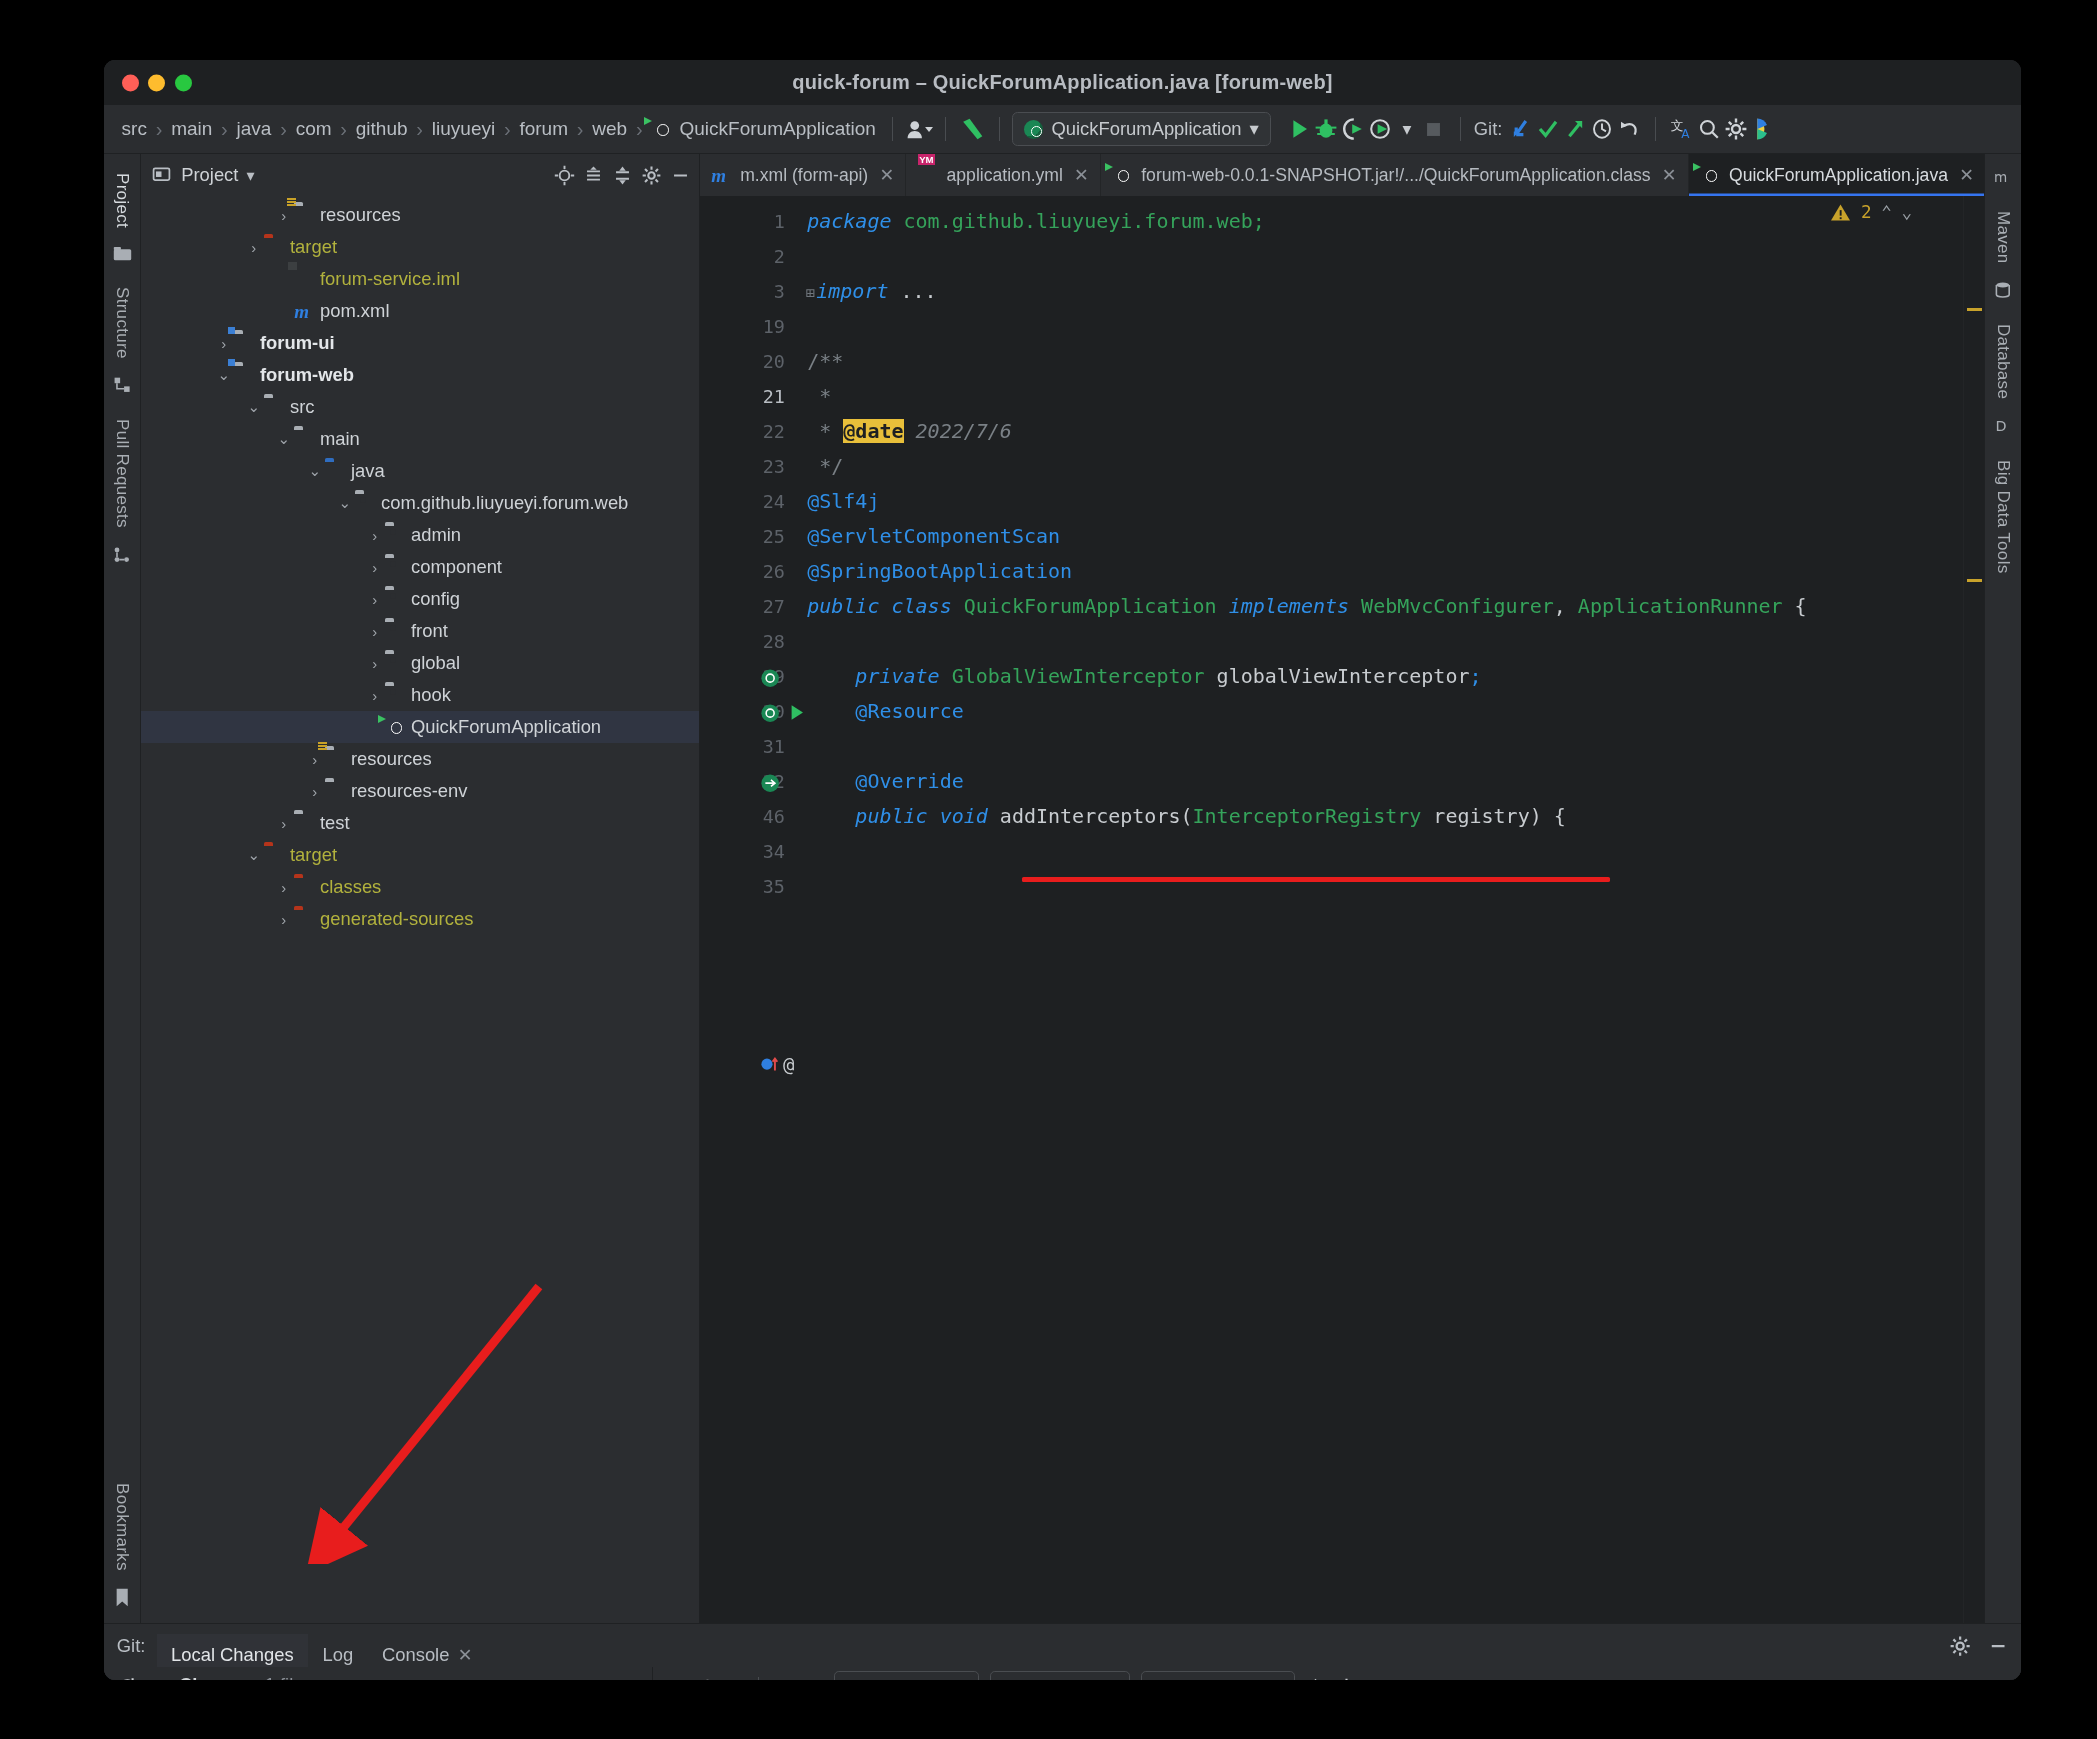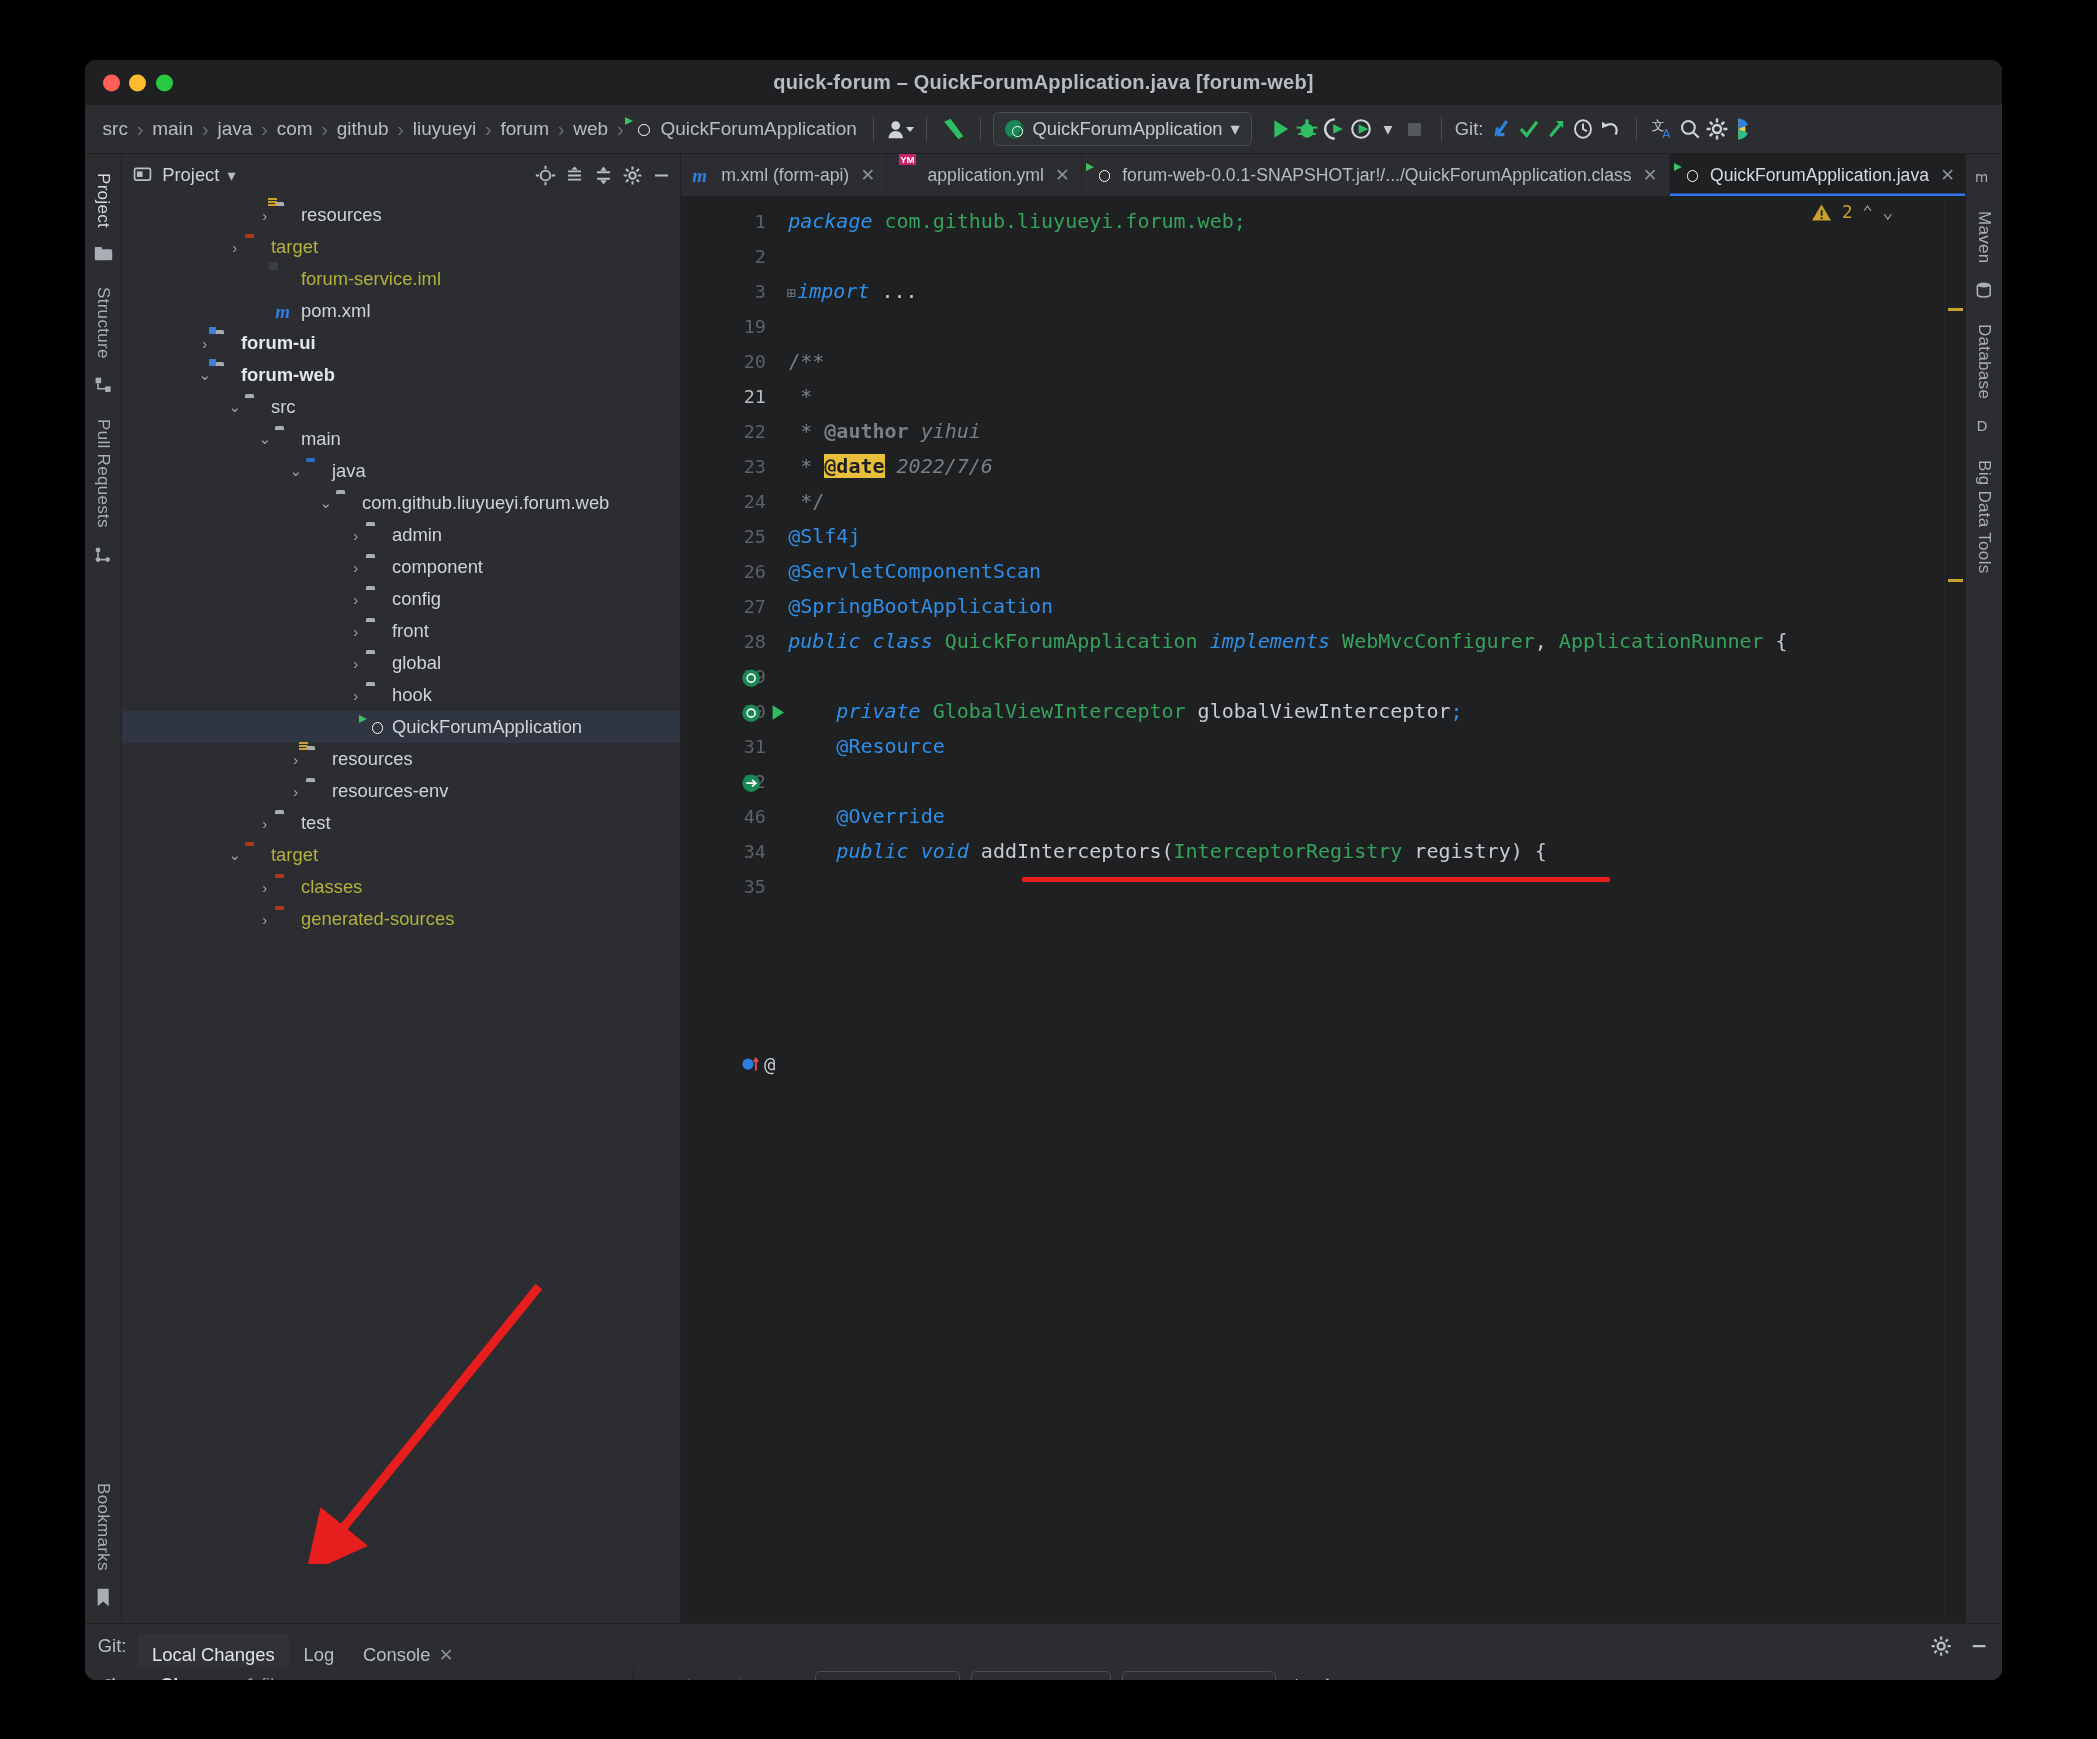--- a/index.html
+++ b/index.html
@@ -6,21 +6,21 @@
   html, body {
     width: 2097px; height: 1740px;
     background: #000;
     font-family: "Liberation Sans", sans-serif;
     overflow: hidden;
   }
   #root { position: relative; width: 2097px; height: 1740px; background:#000; }
 
   
   .window {
-    position: absolute; left: 85px; top: 60px;
+    position: absolute; left: 104px; top: 60px;
     width: 1917px; height: 1620px;
     background: #2b2d30; border-radius: 11.2px;
     overflow: hidden;
     box-shadow: 0 8px 48px rgba(0,0,0,.8);
   }
 
   
   .titlebar {
     position: relative; height: 45px; background: #1e2022;
     display: flex; align-items: center; justify-content: center;
@@ -644,21 +644,20 @@
               <span>2</span>
               <span style="color:#9aa0a6">⌃</span>
               <span style="color:#9aa0a6">⌄</span>
             </div>
           <div class="cl"><span class="kw">package</span><span class="str"> com.github.liuyueyi.forum.web;</span></div>
               <div class="cl"></div>
               <div class="cl"><span class="fold" style="position:relative;left:-1.6px">⊞</span><span class="kw">import</span><span class="plain"> ...</span></div>
               <div class="cl"></div>
               <div class="cl"><span class="cmtd">/**</span></div>
               <div class="cl"><span class="cmtd"> *</span></div>
-              <div class="cl"><span class="cmtd"> * </span><span class="cmtd" style="font-weight:bold">@author</span><span class="cmt"> yihui</span></div>
               <div class="cl"><span class="cmtd"> * </span><span class="todo-hl">@date</span><span class="cmt"> 2022/7/6</span></div>
               <div class="cl"><span class="cmtd"> */</span></div>
               <div class="cl"><span class="anno">@Slf4j</span></div>
               <div class="cl"><span class="anno">@ServletComponentScan</span></div>
               <div class="cl"><span class="anno">@SpringBootApplication</span></div>
               <div class="cl"><span class="kw">public class </span><span class="type">QuickForumApplication</span><span class="kw"> implements </span><span class="type">WebMvcConfigurer</span><span class="plain">, </span><span class="type">ApplicationRunner</span><span class="plain"> {</span></div>
               <div class="cl"></div>
               <div class="cl"><span class="kw">    private </span><span class="type">GlobalViewInterceptor</span><span class="plain"> globalViewInterceptor</span><span class="plain" style="color:#2f8fe8">;</span></div>
               <div class="cl"><span class="anno">    @Resource</span></div>
               <div class="cl"></div>

